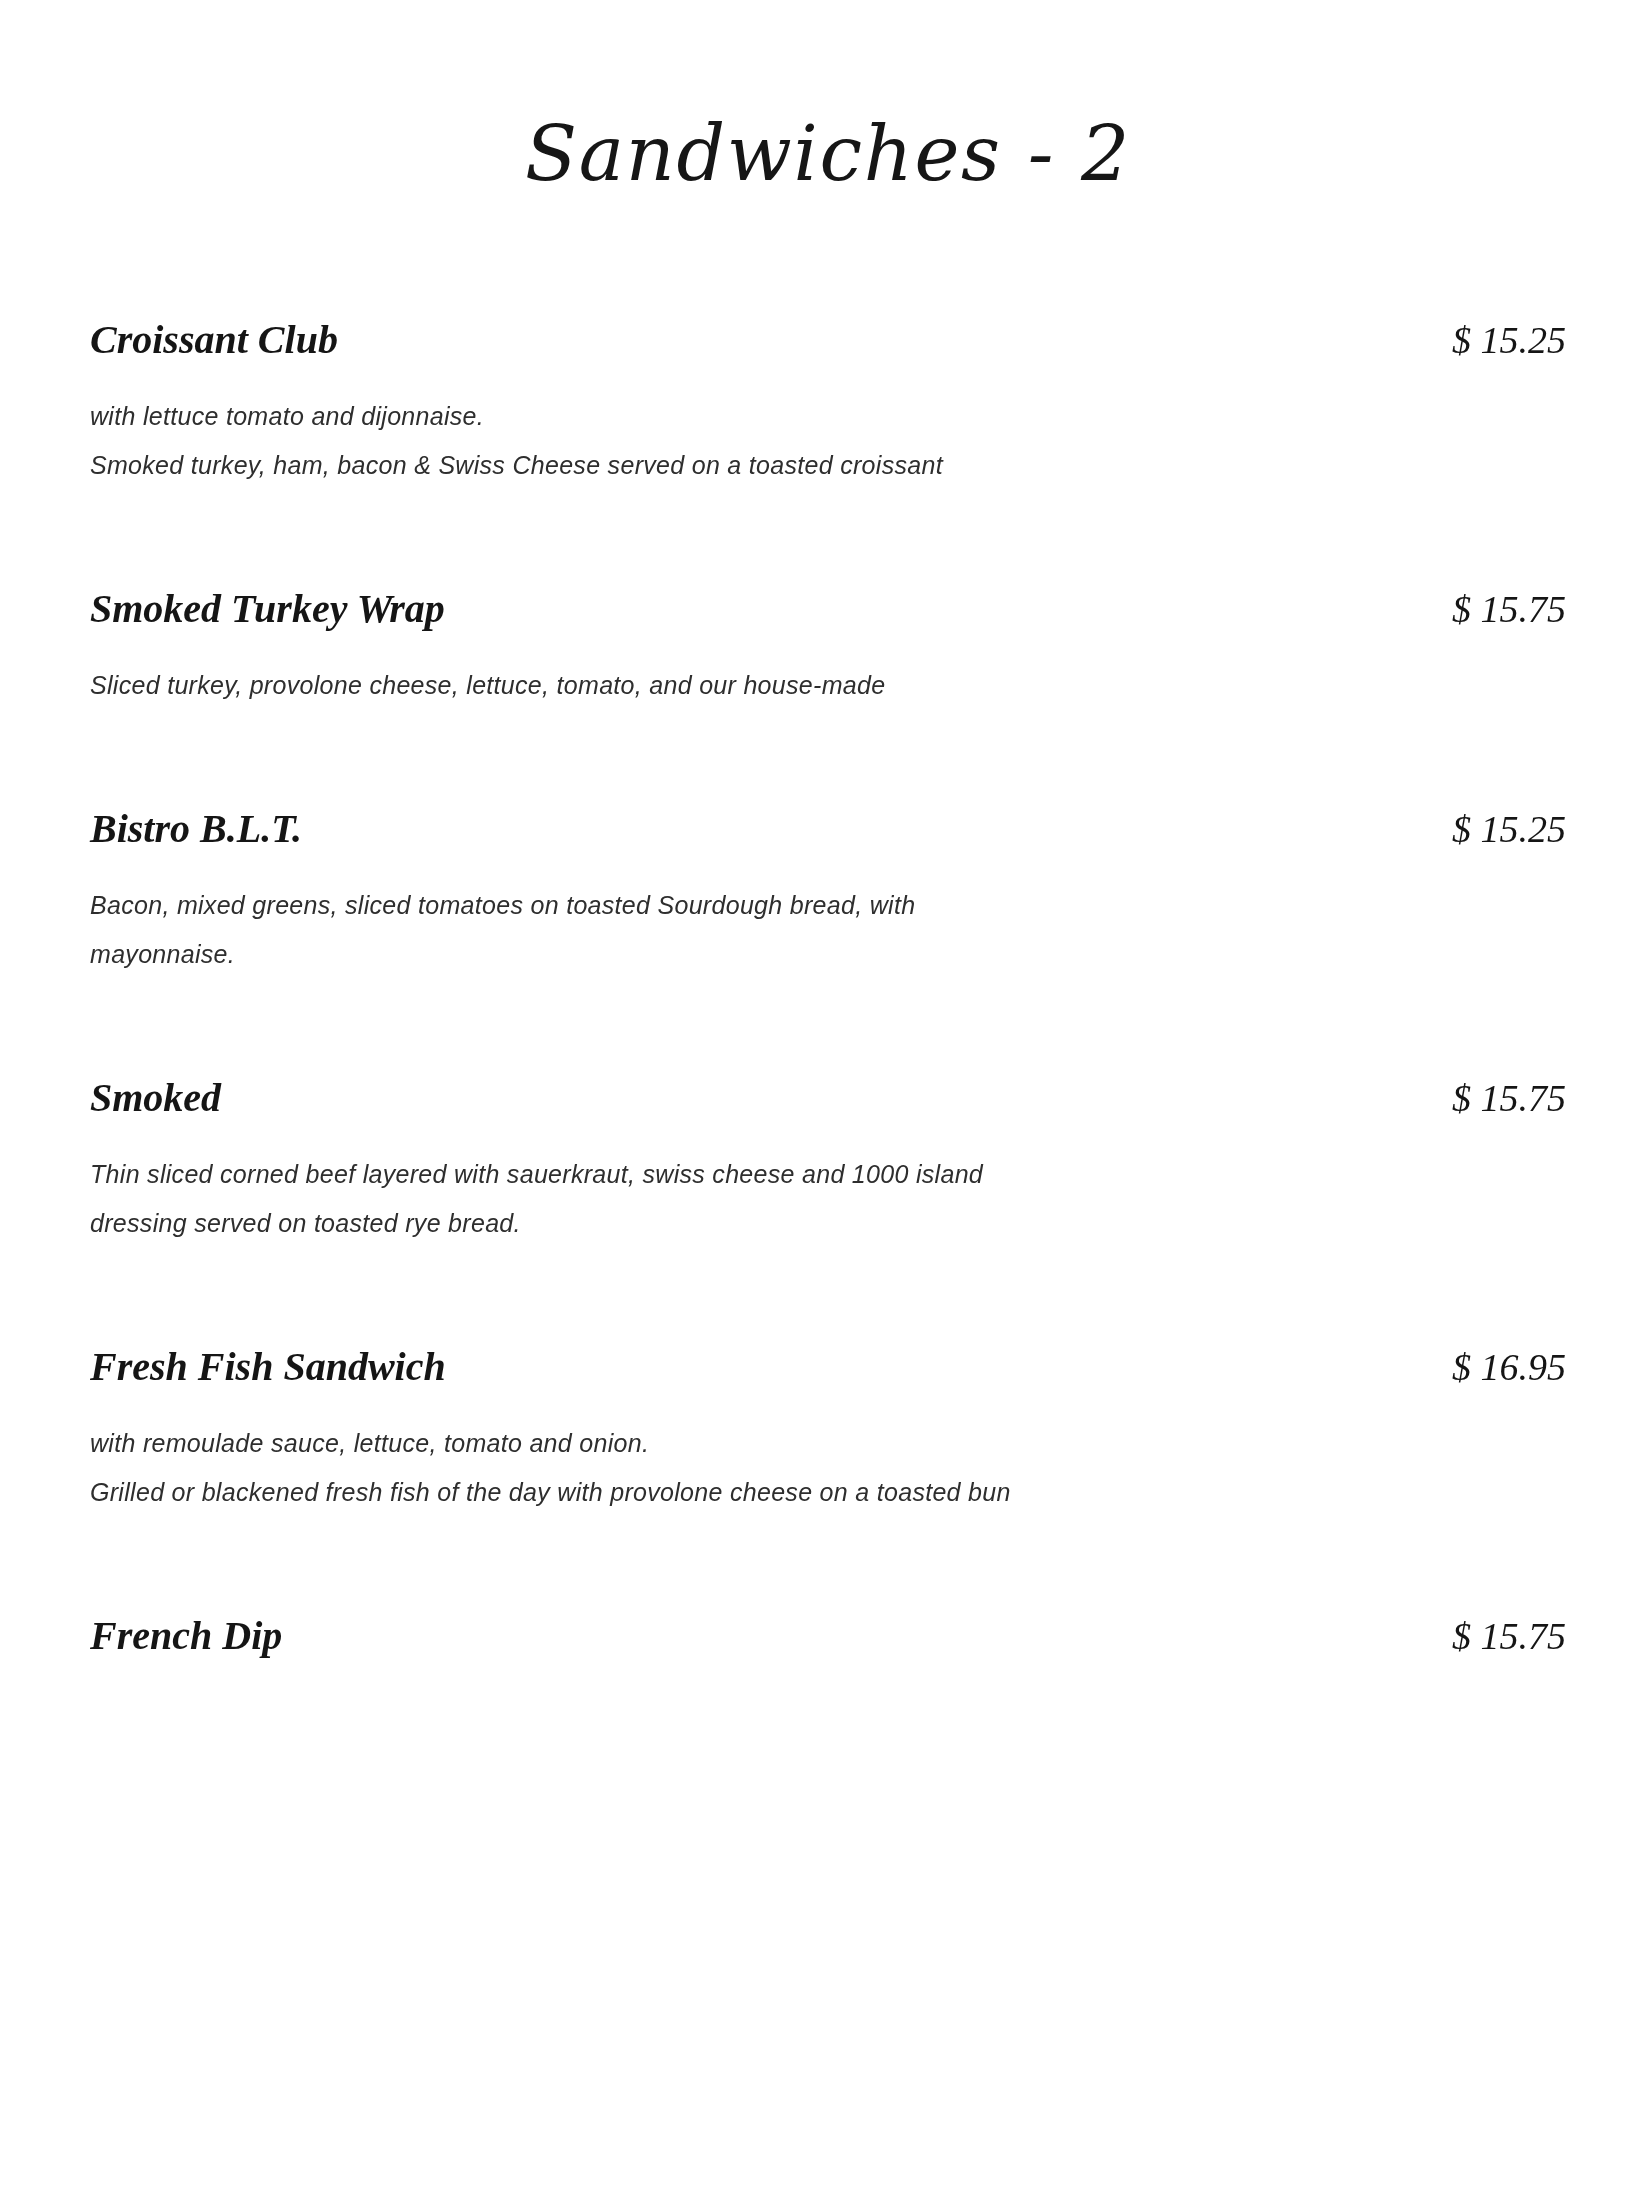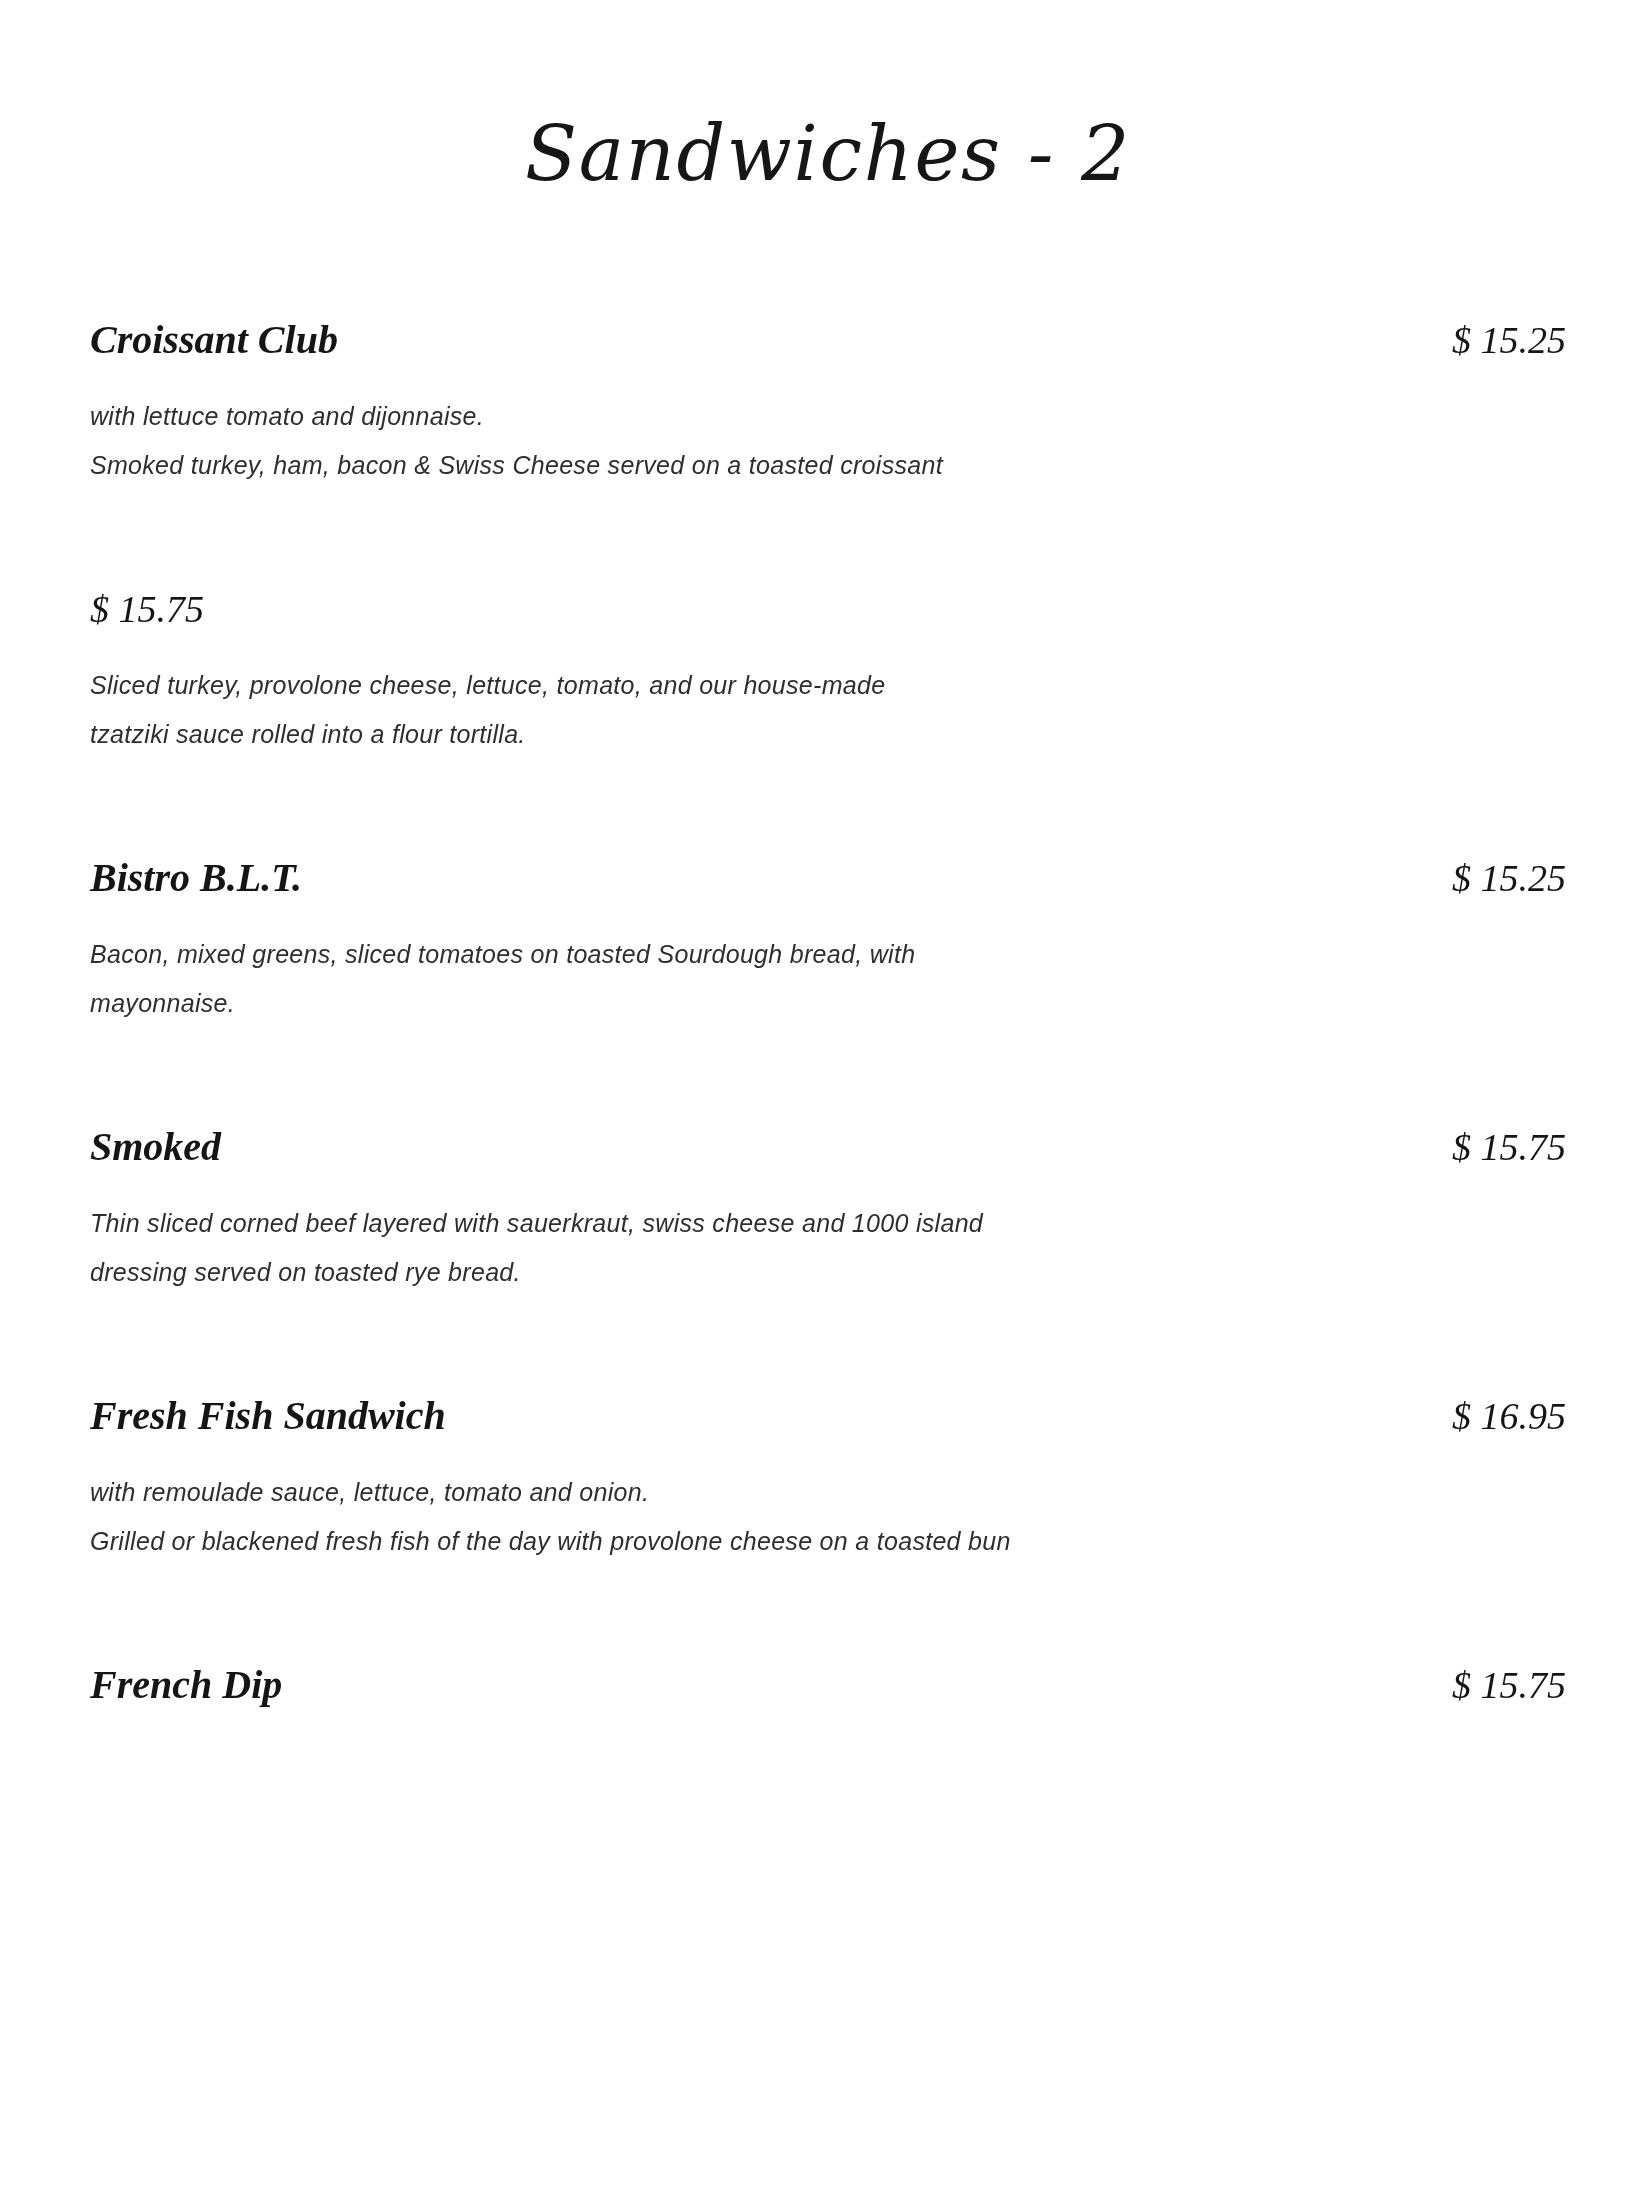--- a/index.html
+++ b/index.html
@@ -96,25 +96,25 @@
         <span class="item-price">$ 15.25</span>
       </div>
       <div class="item-desc">
         <div class="desc-line">with lettuce tomato and dijonnaise.</div>
         <div class="desc-line">Smoked turkey, ham, bacon &amp; Swiss Cheese served on a toasted croissant</div>
       </div>
     </section>
 
     <section class="menu-item">
       <div class="item-header">
+        <h2 class="item-name">Smoked Turkey Wrap</h2>
         <span class="item-price">$ 15.75</span>
       </div>
       <div class="item-desc">
         <div class="desc-line">Sliced turkey, provolone cheese, lettuce, tomato, and our house-made</div>
-        <div class="desc-line">tzatziki sauce rolled into a flour tortilla.</div>
       </div>
     </section>
 
     <section class="menu-item">
       <div class="item-header">
         <h2 class="item-name">Bistro B.L.T.</h2>
         <span class="item-price">$ 15.25</span>
       </div>
       <div class="item-desc">
         <div class="desc-line">Bacon, mixed greens, sliced tomatoes on toasted Sourdough bread, with</div>

